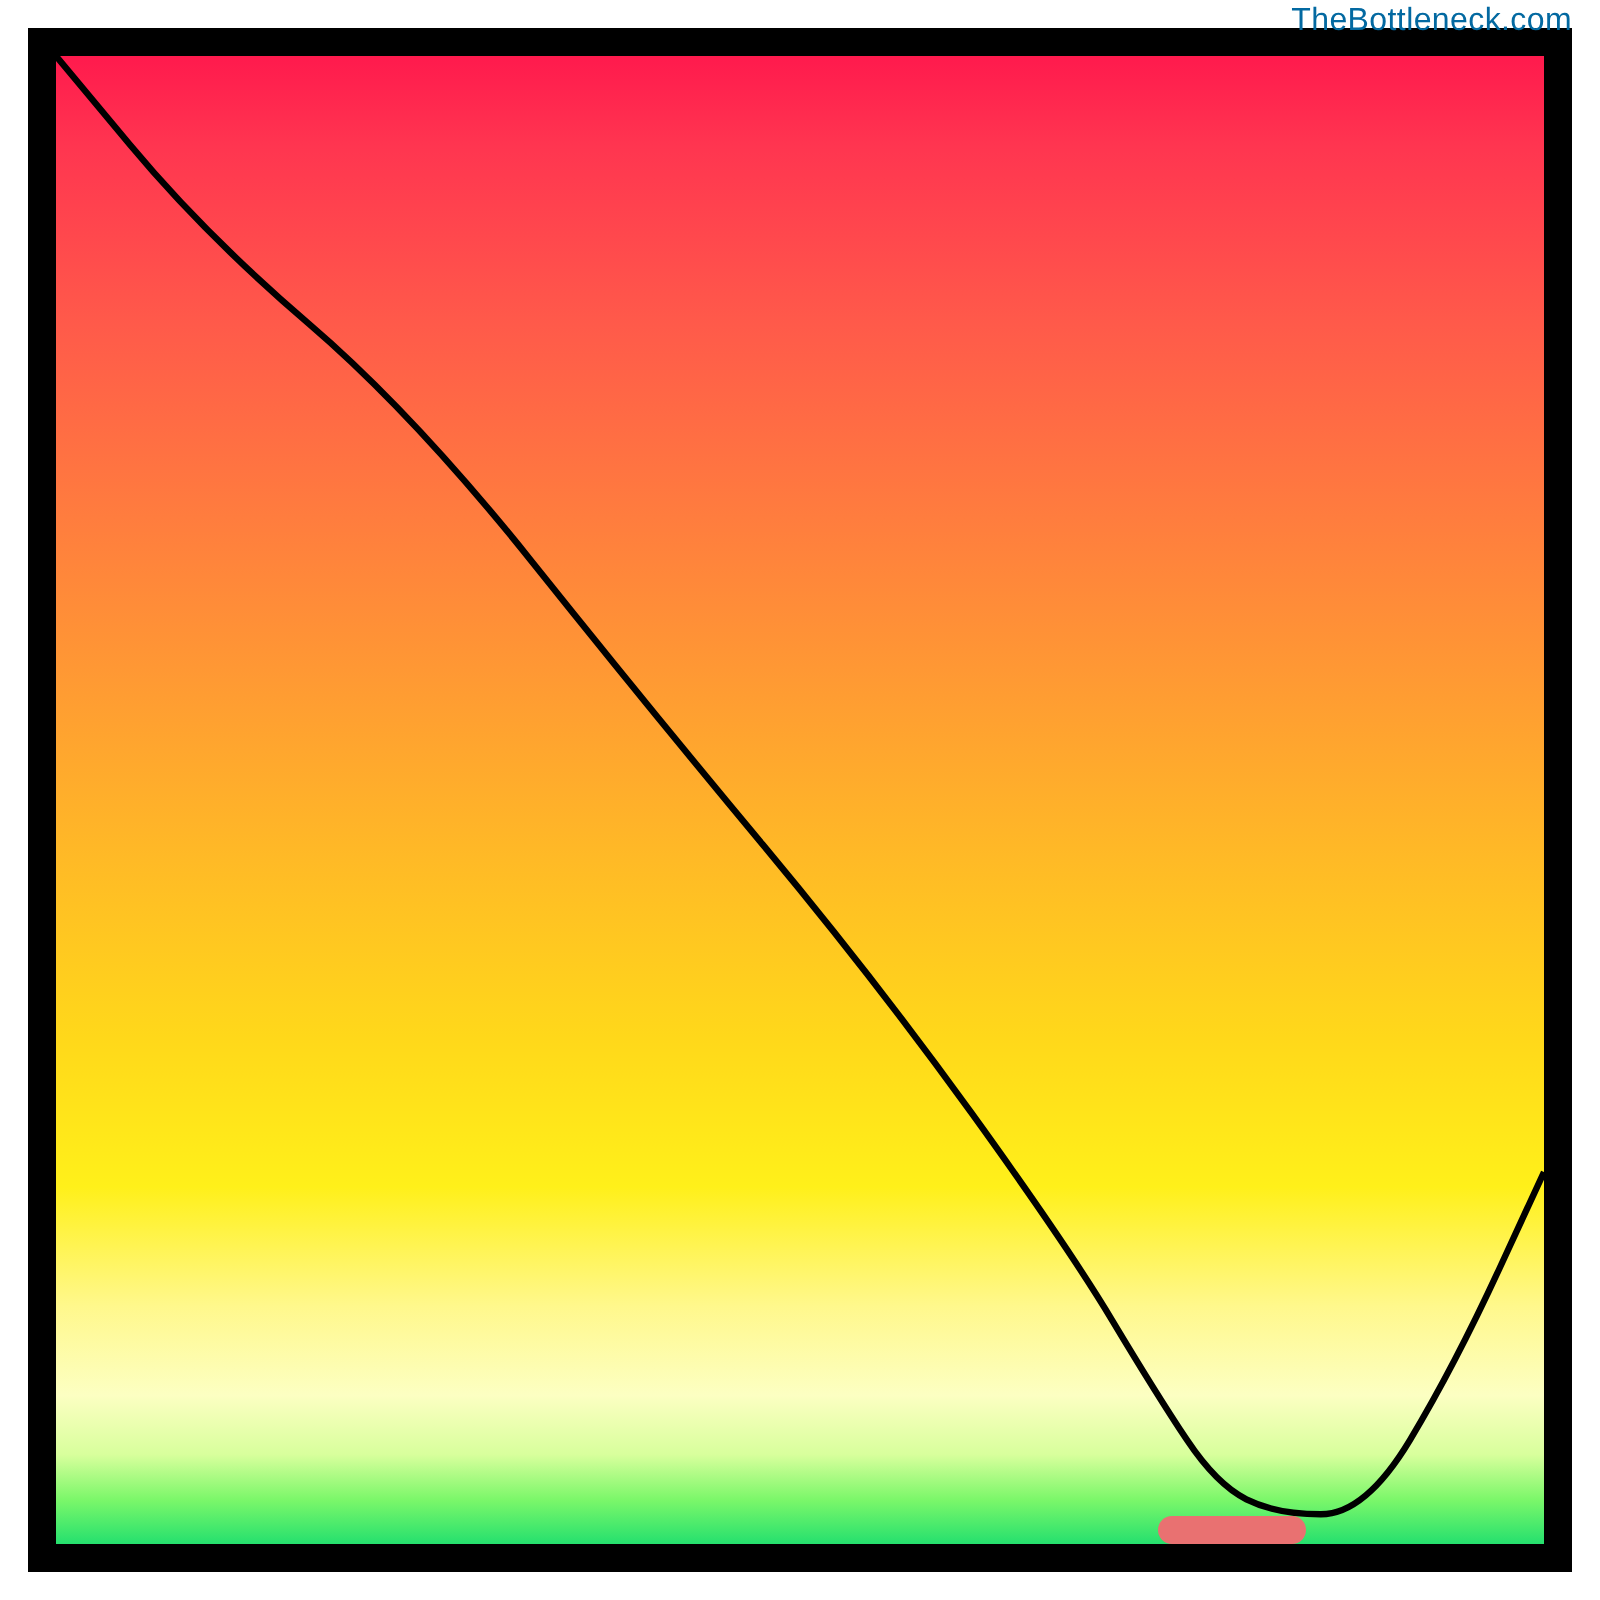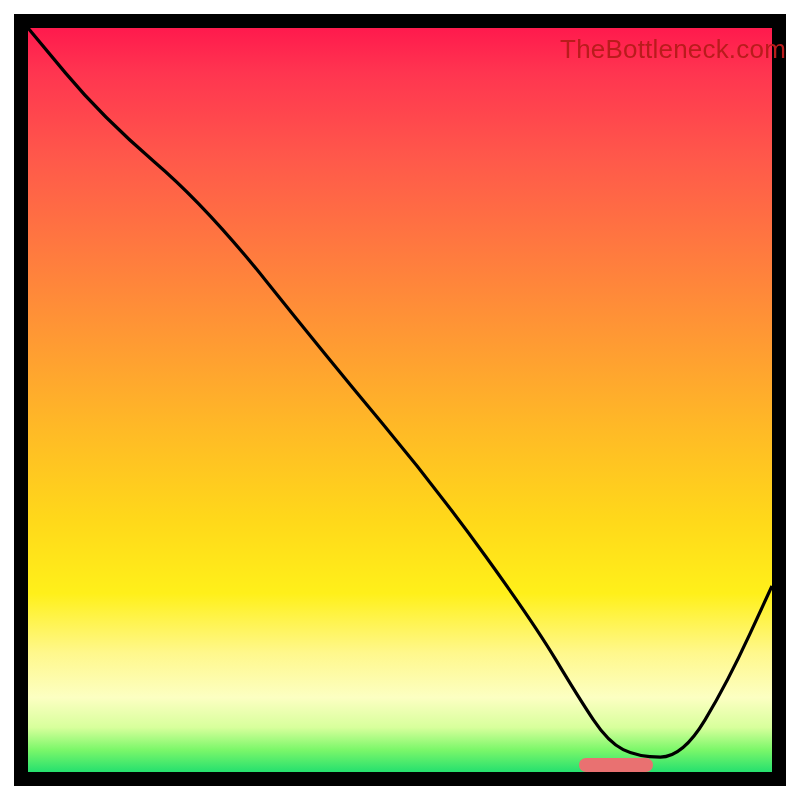--- a/index.html
+++ b/index.html
@@ -70,25 +70,24 @@
     left: 14px;
     width: 772px;
     height: 772px;
     border: 14px solid #000;
     pointer-events: none;
   }
   .watermark {
     position: absolute;
     top: 2px;
     right: 14px;
-    font-size: 26px;
-    color: #b91c1c;
+    font-size: 16px;
+    color: #0369a1;
     font-weight: 500;
     letter-spacing: 0.2px;
-    margin-top: 32px;
   }
 </style>
 </head>
 <body>
 
 <div class="frame">
 
   <div class="plot-area">
     <div class="gradient"></div>
 

